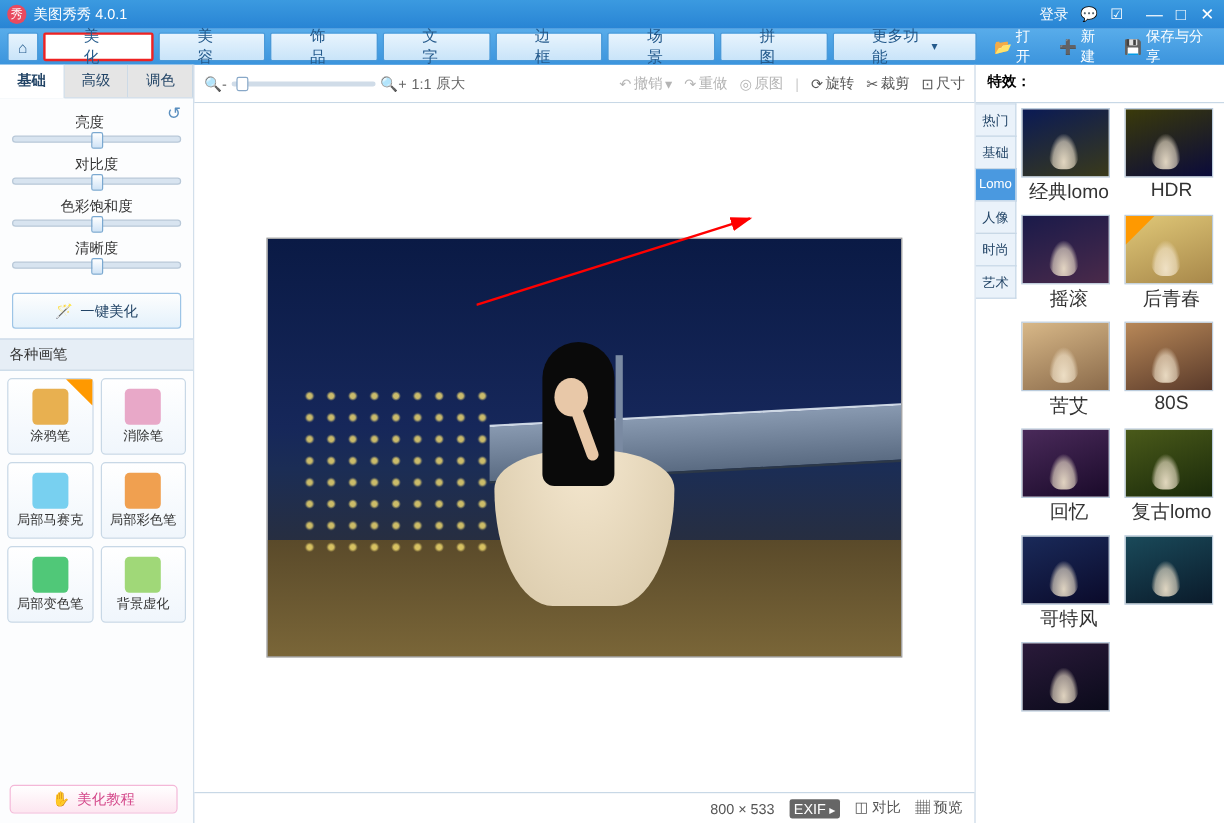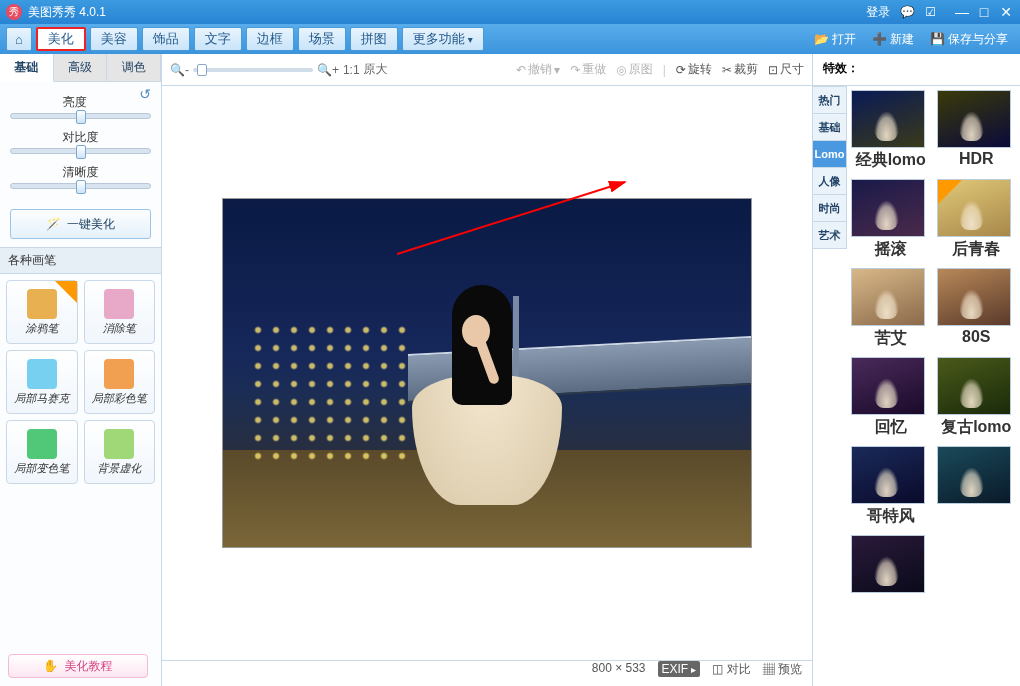--- a/index.html
+++ b/index.html
@@ -5,41 +5,41 @@
 * { margin:0; padding:0; box-sizing:border-box; font-family:"Microsoft YaHei",Arial,sans-serif; font-size:12px; }
 body { background:#fff; width:1020px; height:686px; overflow:hidden; position:relative; }
 .titlebar { height:24px; background:linear-gradient(#3b9ae0,#2884d4); color:#fff; display:flex; align-items:center; padding:0 6px; }
 .titlebar .logo { width:16px; height:16px; background:#e84a5f; border-radius:50%; margin-right:6px; display:flex; align-items:center; justify-content:center; color:#fff; font-size:10px;}
 .titlebar .title { flex:1; }
 .titlebar .right { display:flex; gap:10px; align-items:center; }
 .titlebar .right span { cursor:pointer; }
 .titlebar .winbtns { display:flex; gap:6px; margin-left:8px;}
 .titlebar .winbtns span { width:16px; height:16px; display:flex; align-items:center; justify-content:center; cursor:pointer; font-size:14px;}
 .menubar { height:30px; background:linear-gradient(#58acea,#3b94dd); display:flex; align-items:center; padding:0 6px; gap:4px; }
-.tab { height:24px; padding:0 10px; background:linear-gradient(#e8f4fd,#c9e4f9); border:1px solid #4a99d8; border-radius:2px; color:#245a8c; display:flex; align-items:center; cursor:pointer; font-size:13px;}
+.tab { height:24px; padding:0 32px; background:linear-gradient(#e8f4fd,#c9e4f9); border:1px solid #4a99d8; border-radius:2px; color:#245a8c; display:flex; align-items:center; cursor:pointer; font-size:13px;}
 .tab.home { padding:0 8px; }
 .tab.active { background:#fff; border:2px solid #e22; }
 .tab.more::after { content:"▾"; margin-left:3px; font-size:10px;}
 .menubar .spacer { flex:1; }
 .menubar .rbtn { color:#fff; display:flex; align-items:center; gap:4px; padding:0 6px; cursor:pointer; }
 .menubar .rbtn .ic { width:14px; height:14px; display:inline-block;}
 .main { display:flex; height:632px; }
 .leftpanel { width:162px; border-right:1px solid #c8d8e6; background:#fcfdfe; display:flex; flex-direction:column; }
 .subtabs { display:flex; height:28px; border-bottom:1px solid #c8d8e6; }
 .subtab { flex:1; display:flex; align-items:center; justify-content:center; background:#e5e5e5; border-right:1px solid #c8d8e6; cursor:pointer; color:#246; }
 .subtab.active { background:#fff; font-weight:bold; border-bottom:1px solid #fff; margin-bottom:-1px;}
 .sliders { padding:8px 10px 6px; }
 .reset { float:right; font-size:14px; color:#5a8fbf; cursor:pointer; margin:-4px 0 2px 0;}
 .sliderrow { margin:4px 0 10px; }
 .sliderrow .lbl { text-align:center; color:#333; margin-bottom:2px; }
 .track { height:6px; background:#d8e4f0; border:1px solid #b8c8d8; border-radius:3px; position:relative; }
 .thumb { position:absolute; top:-4px; width:10px; height:14px; background:linear-gradient(#fff,#cfe3f6); border:1px solid #7aa8d0; border-radius:2px; left:50%; transform:translateX(-50%);}
 .autobeauty { margin:4px 10px 8px; height:30px; border:1px solid #9cc4e6; border-radius:3px; background:linear-gradient(#fdfefe,#e4f1fb); display:flex; align-items:center; justify-content:center; gap:6px; cursor:pointer; color:#246;}
 .brushhdr { background:#e6eef6; padding:4px 8px; color:#333; border-top:1px solid #c8d8e6; border-bottom:1px solid #c8d8e6;}
-.brushgrid { display:grid; grid-template-columns:1fr 1fr; gap:6px; padding:6px;font-style:italic; }
+.brushgrid { display:grid; grid-template-columns:1fr 1fr; gap:6px; padding:6px; }
 .brushbtn { height:64px; border:1px solid #c8d8e6; border-radius:4px; background:linear-gradient(#fff,#f0f6fc); display:flex; flex-direction:column; align-items:center; justify-content:center; gap:2px; cursor:pointer; position:relative;}
 .brushbtn .bic { width:30px; height:30px; border-radius:4px; }
 .brushbtn .blbl { font-size:11px; color:#333;}
 .badge { position:absolute; top:0; right:0; width:0; height:0; border-left:22px solid transparent; border-top:22px solid #f90; }
 .badge.green { border-top-color:#3c3;}
 .tutorial { position:absolute; left:8px; bottom:8px; width:140px; height:24px; border:1px solid #f4b8d8; border-radius:4px; background:linear-gradient(#fff,#fde6f0); display:flex; align-items:center; justify-content:center; gap:6px; color:#d4488a; cursor:pointer;}
 .canvaswrap { flex:1; display:flex; flex-direction:column; }
 .toolbar { height:32px; border-bottom:1px solid #c8d8e6; display:flex; align-items:center; padding:0 8px; gap:10px; color:#666;}
 .toolbar .zoom { display:flex; align-items:center; gap:4px;}
 .toolbar .tbtn { display:flex; align-items:center; gap:2px; cursor:pointer; color:#555;}
@@ -50,25 +50,25 @@
 .photo .lights { position:absolute; left:5%; top:35%; width:30%; height:40%; background:radial-gradient(circle,#f7e070 2px,transparent 4px); background-size:18px 18px; opacity:.8;}
 .photo .rail { position:absolute; right:0; top:42%; width:65%; height:14%; background:linear-gradient(180deg,#8899b0,#5a6b82); transform:skewY(-3deg); border-top:2px solid #cdd7e4; border-bottom:2px solid #2c3848;}
 .photo .post { position:absolute; left:55%; top:28%; width:6px; height:50%; background:#7a8aa2;}
 .photo .ground { position:absolute; bottom:0; width:100%; height:28%; background:linear-gradient(180deg,#5a4a2a,#7a6638);}
 .photo .girl { position:absolute; left:32%; bottom:12%; width:150px; height:240px;}
 .photo .hair { position:absolute; top:20px; left:60px; width:60px; height:120px; background:#0a0a0a; border-radius:30px 30px 10px 10px;}
 .photo .face { position:absolute; top:50px; left:70px; width:28px; height:32px; background:#e8c8a8; border-radius:50%;}
 .photo .dress { position:absolute; top:110px; left:20px; width:150px; height:130px; background:radial-gradient(ellipse at 50% 0%,#f5e8d0,#d8c8a8); border-radius:80px 80px 60px 60px / 40px 40px 120px 120px;}
 .photo .arm { position:absolute; top:70px; left:90px; width:10px; height:50px; background:#e8c8a8; border-radius:5px; transform:rotate(-20deg);}
 .arrow { position:absolute; top:90px; right:175px; width:240px; height:80px; pointer-events:none;}
-.statusbar { height:26px; border-top:1px solid #c8d8e6; display:flex; align-items:flex-start; justify-content:flex-end; gap:12px; padding:0 10px; color:#555;}
+.statusbar { height:26px; border-top:1px solid #c8d8e6; display:flex; align-items:center; justify-content:flex-end; gap:12px; padding:0 10px; color:#555;}
 .statusbar .tag { background:#666; color:#fff; padding:1px 4px; font-size:10px; border-radius:2px;}
 .rightpanel { width:208px; border-left:1px solid #c8d8e6; display:flex; flex-direction:column;}
 .fxhdr { height:32px; padding:6px 10px; font-weight:bold; border-bottom:1px solid #c8d8e6;}
-.fxbody { flex:1; display:flex; overflow:hidden;font-weight:bold;}
+.fxbody { flex:1; display:flex; overflow:hidden;}
 .fxcats { width:34px; display:flex; flex-direction:column;}
 .fxcat { height:28px; border:1px solid #c8d8e6; border-left:none; background:#eaf2fa; display:flex; align-items:center; justify-content:center; font-size:11px; color:#246; cursor:pointer; margin-bottom:-1px;}
 .fxcat.active { background:#4a99e0; color:#fff;}
 .fxgrid { flex:1; overflow-y:auto; padding:4px; display:grid; grid-template-columns:1fr 1fr; gap:4px 6px; align-content:start;}
 .fxitem { cursor:pointer;}
 .fxthumb { width:74px; height:58px; border:1px solid #bcd; position:relative; overflow:hidden;}
 .fxthumb .mini { position:absolute; inset:0; }
 .fxlbl { text-align:center; font-size:16px; color:#333; padding:2px 0 4px;}
 .fxbadge { position:absolute; top:0; left:0; width:0; height:0; border-right:24px solid transparent; border-top:24px solid #f90;}
 
@@ -146,20 +146,26 @@
             <div class="thumb"></div>
           </div>
         </div>
       <div class="sliderrow">
           <div class="lbl">对比度</div>
           <div class="track">
             <div class="thumb"></div>
           </div>
         </div>
       <div class="sliderrow">
+          <div class="lbl">色彩饱和度</div>
+          <div class="track">
+            <div class="thumb"></div>
+          </div>
+        </div>
+      <div class="sliderrow">
           <div class="lbl">清晰度</div>
           <div class="track">
             <div class="thumb"></div>
           </div>
         </div>
     </div>
     <div class="autobeauty">
         <span>🪄</span>
         <span>一键美化</span>
       </div>

